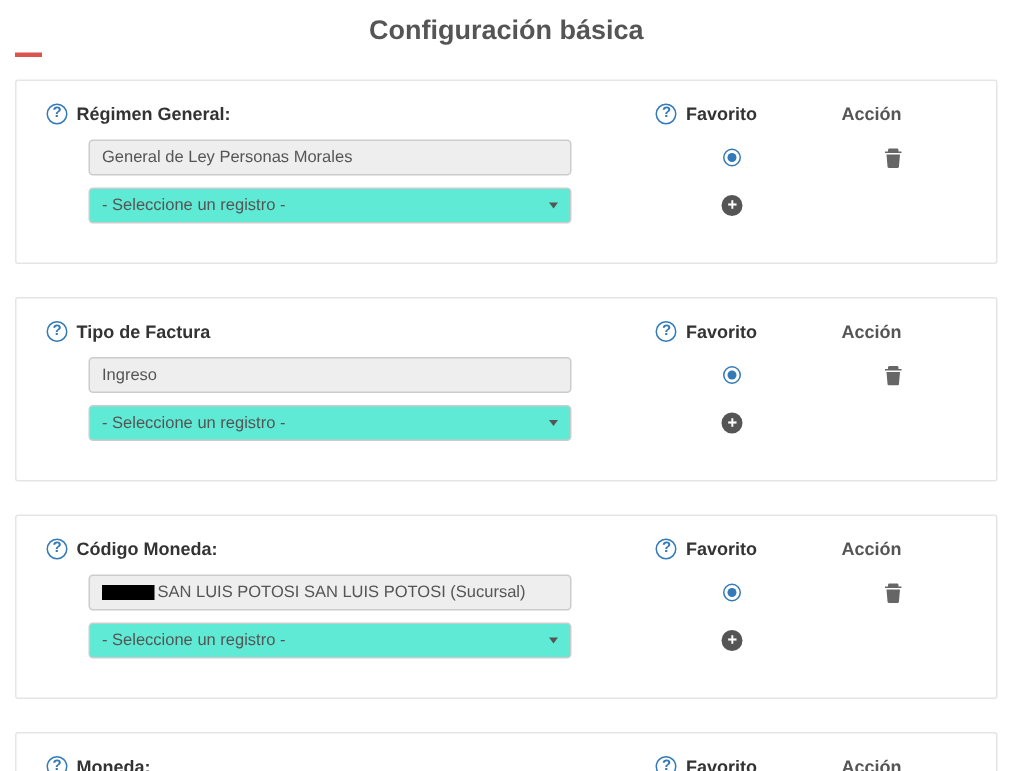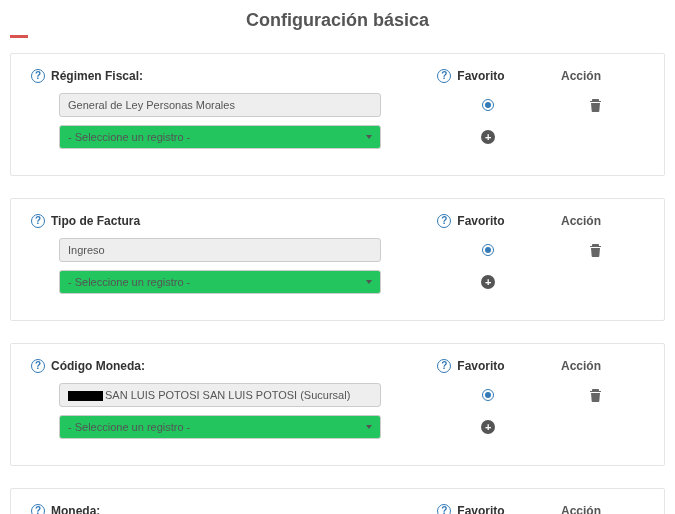--- a/index.html
+++ b/index.html
@@ -101,21 +101,21 @@
     .value-box .redacted {
       display: inline-block;
       width: 35px;
       height: 10px;
       background: #000;
       vertical-align: middle;
       margin-right: 2px;
     }
     .select-box {
       width: 330px;
-      background: #22c55e;
+      background: #5eead4;
       border: 1px solid #ccc;
       border-radius: 3px;
       padding: 5px 20px 5px 8px;
       color: #555;
       font-size: 11px;
       cursor: pointer;
       position: relative;
     }
     .select-box::after {
       content: '';
@@ -183,21 +183,21 @@
 </head>
 <body>
 
 <h2 class="page-title">Configuración básica</h2>
 <div class="title-underline"></div>
 
 <div class="card">
   <div class="card-header-row">
     <div class="label-cell">
       <span class="help-icon">?</span>
-      <span>Régimen Fiscal:</span>
+      <span>Régimen General:</span>
     </div>
     <div class="fav-cell">
       <span class="help-icon">?</span>
       <span>Favorito</span>
     </div>
     <div class="action-cell">Acción</div>
   </div>
   <div class="data-row">
     <div class="value-box">General de Ley Personas Morales</div>
     <div class="control-spacer"></div>

